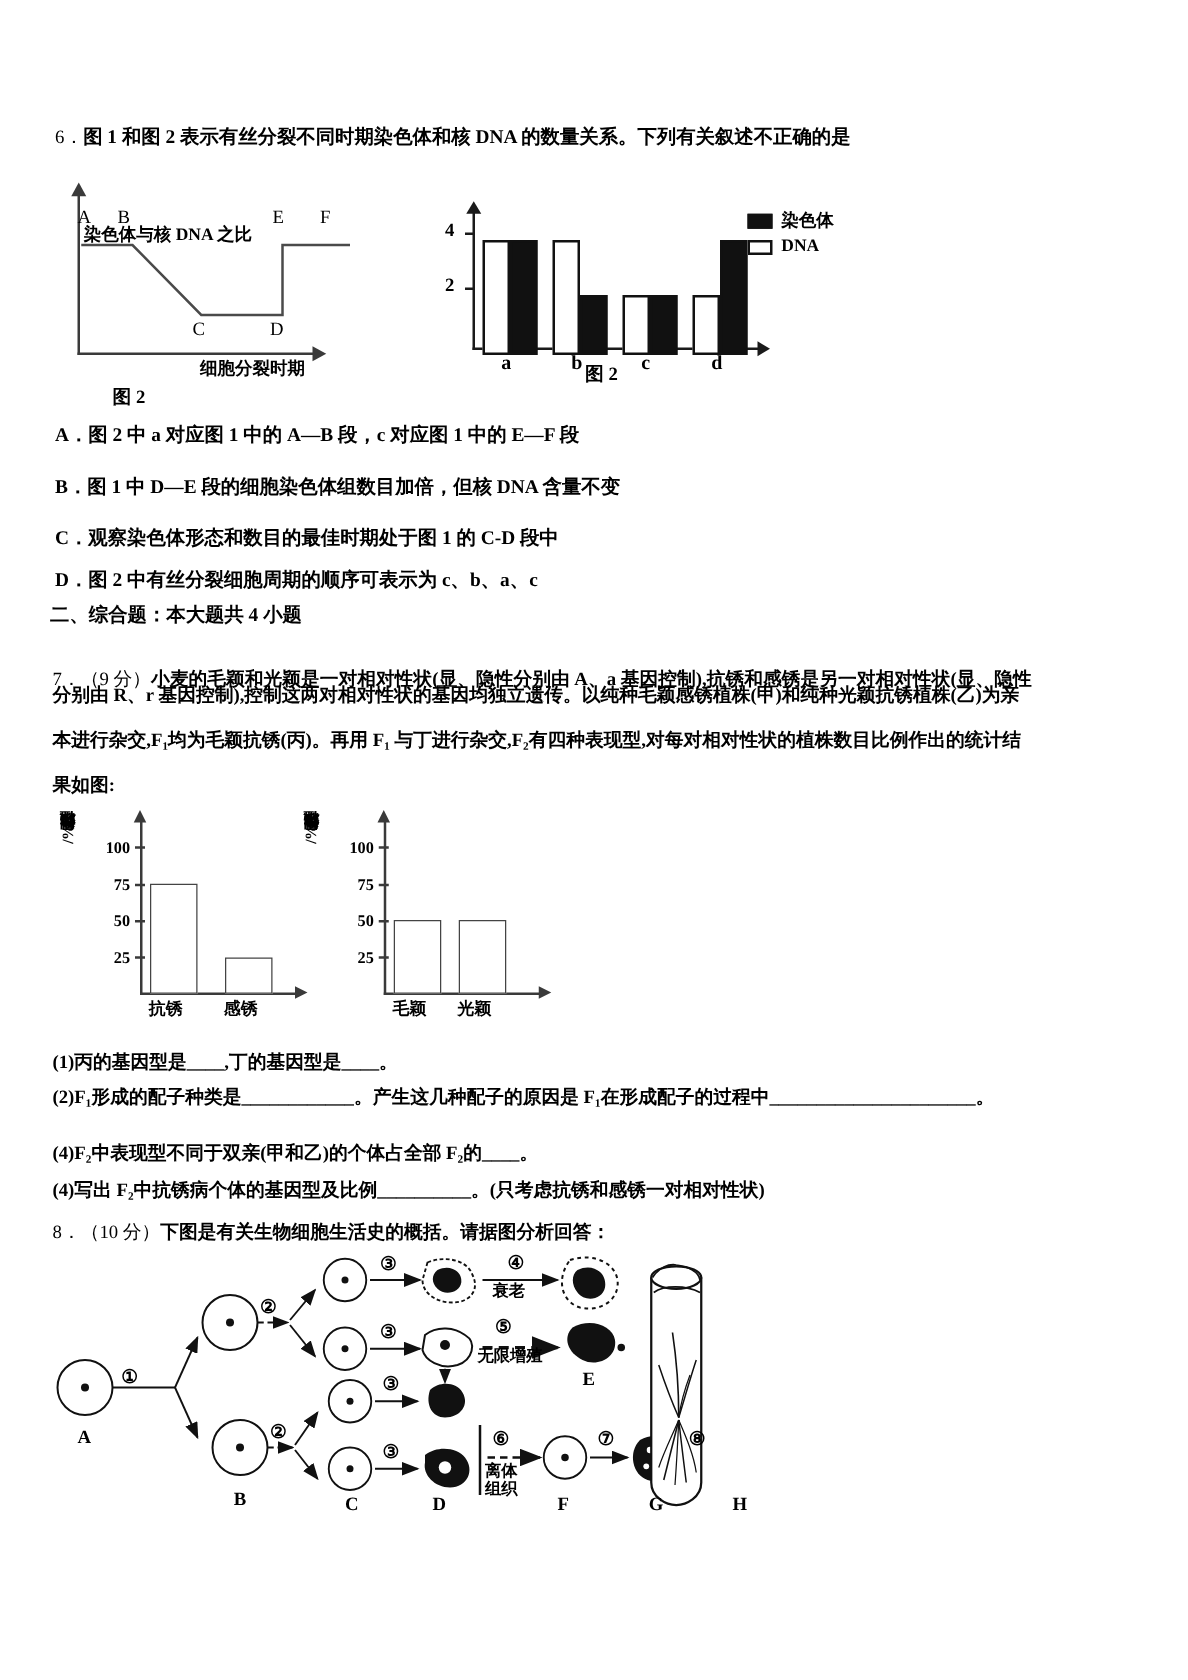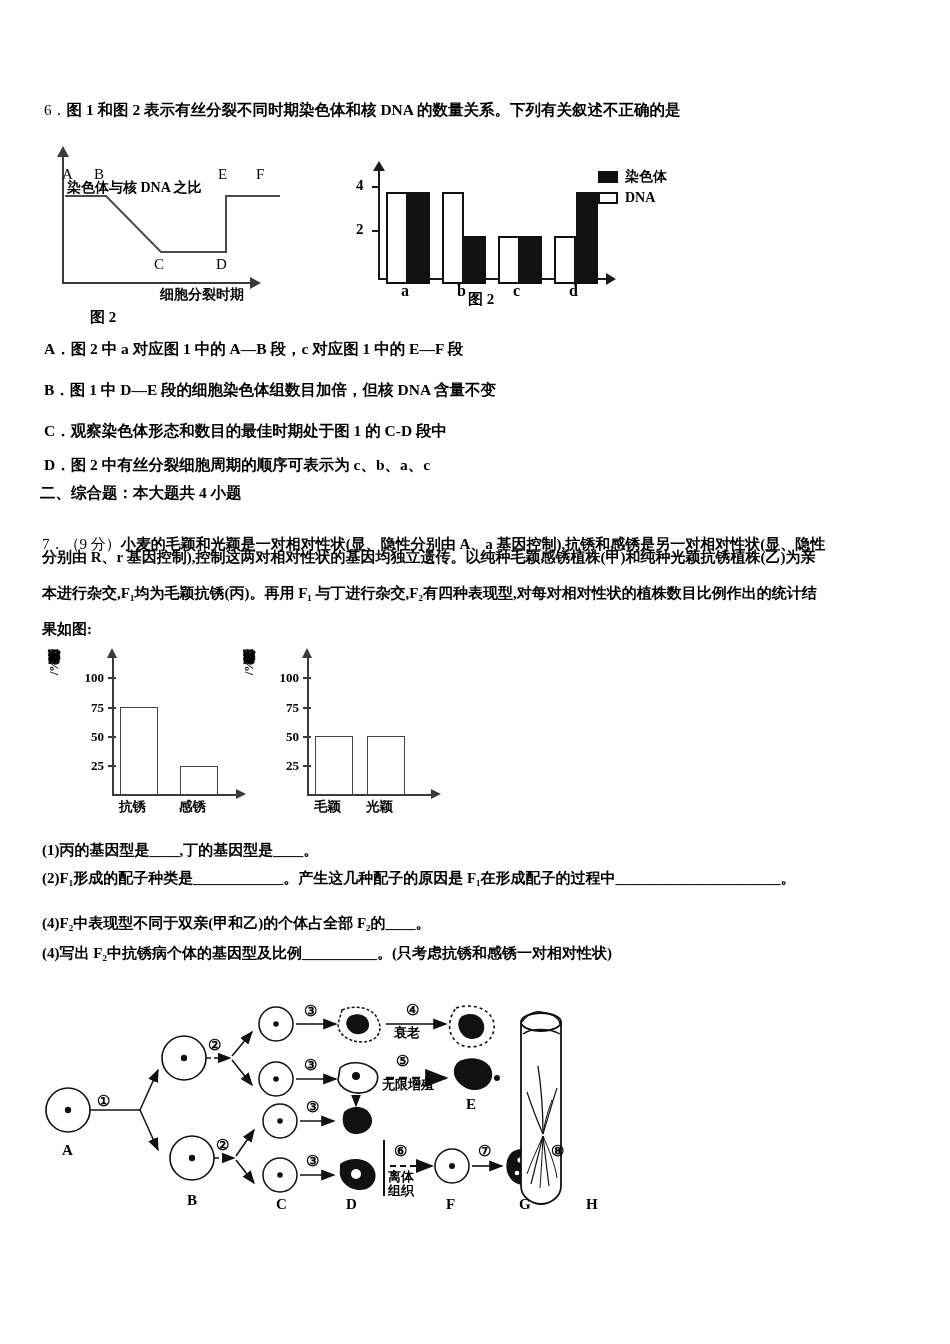--- a/index.html
+++ b/index.html
@@ -231,20 +231,23 @@
     </div>
     <div class="clabel" style="left:71px;">毛颖</div>
     <div class="clabel" style="left:123px;">光颖</div>
   </div>
 
   <div class="q-line" style="left:42px; top:841px; font-size:15px;">(1)丙的基因型是____,丁的基因型是____。</div>
   <div class="q-line" style="left:42px; top:869px; font-size:15px;">(2)F₁形成的配子种类是____________。产生这几种配子的原因是 F₁在形成配子的过程中______________________。</div>
   <div class="q-line" style="left:42px; top:914px; font-size:15px;">(4)F₂中表现型不同于双亲(甲和乙)的个体占全部 F₂的____。</div>
   <div class="q-line" style="left:42px; top:944px; font-size:15px;">(4)写出 F₂中抗锈病个体的基因型及比例__________。(只考虑抗锈和感锈一对相对性状)</div>
 
+  <div class="q-line" style="left:42px; top:977px; font-size:15px;">
+    <span class="small-num">8．</span><span class="small-num">（10 分）</span><span>下图是有关生物细胞生活史的概括。请据图分析回答：</span>
+  </div>
 
   <div id="fig8">
     <svg width="520" height="215">
       <defs>
         <marker id="ah" markerWidth="9" markerHeight="7" refX="8" refY="3.5" orient="auto">
           <polygon points="0 0, 9 3.5, 0 7" fill="#111"></polygon>
         </marker>
       </defs>
 
       <circle cx="28" cy="110" r="22" fill="#fff" stroke="#111" stroke-width="1.6"></circle>

